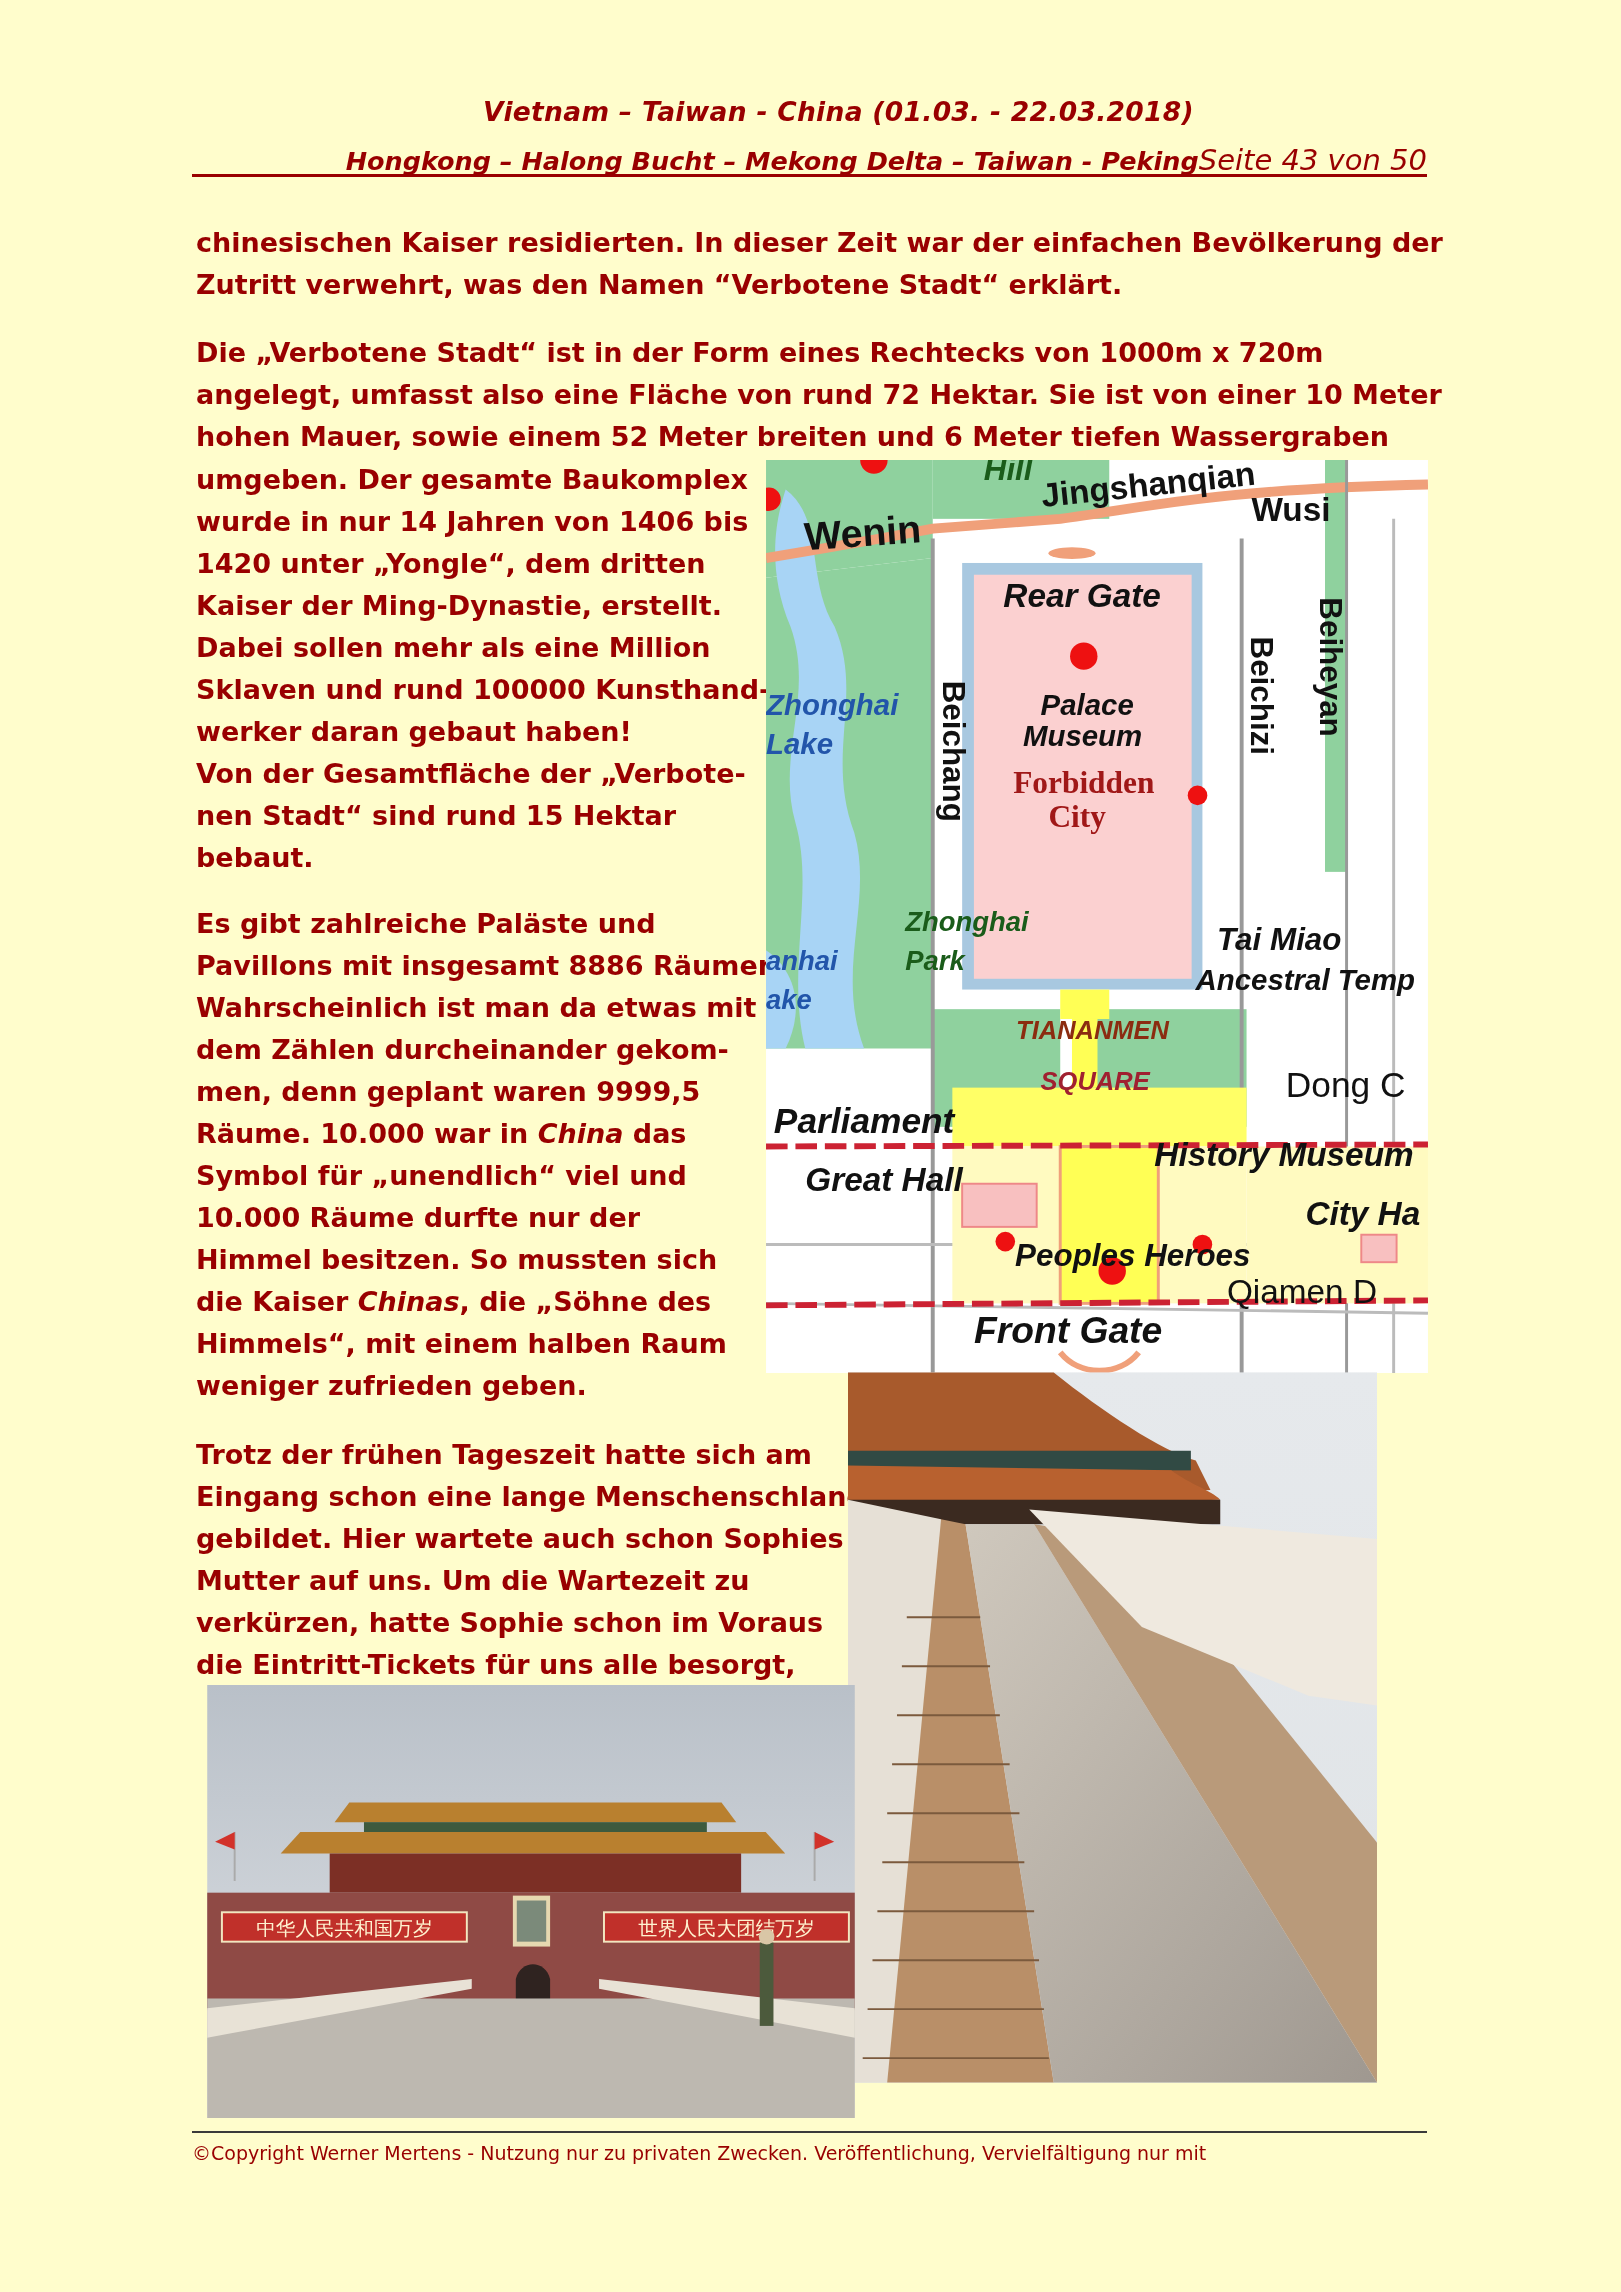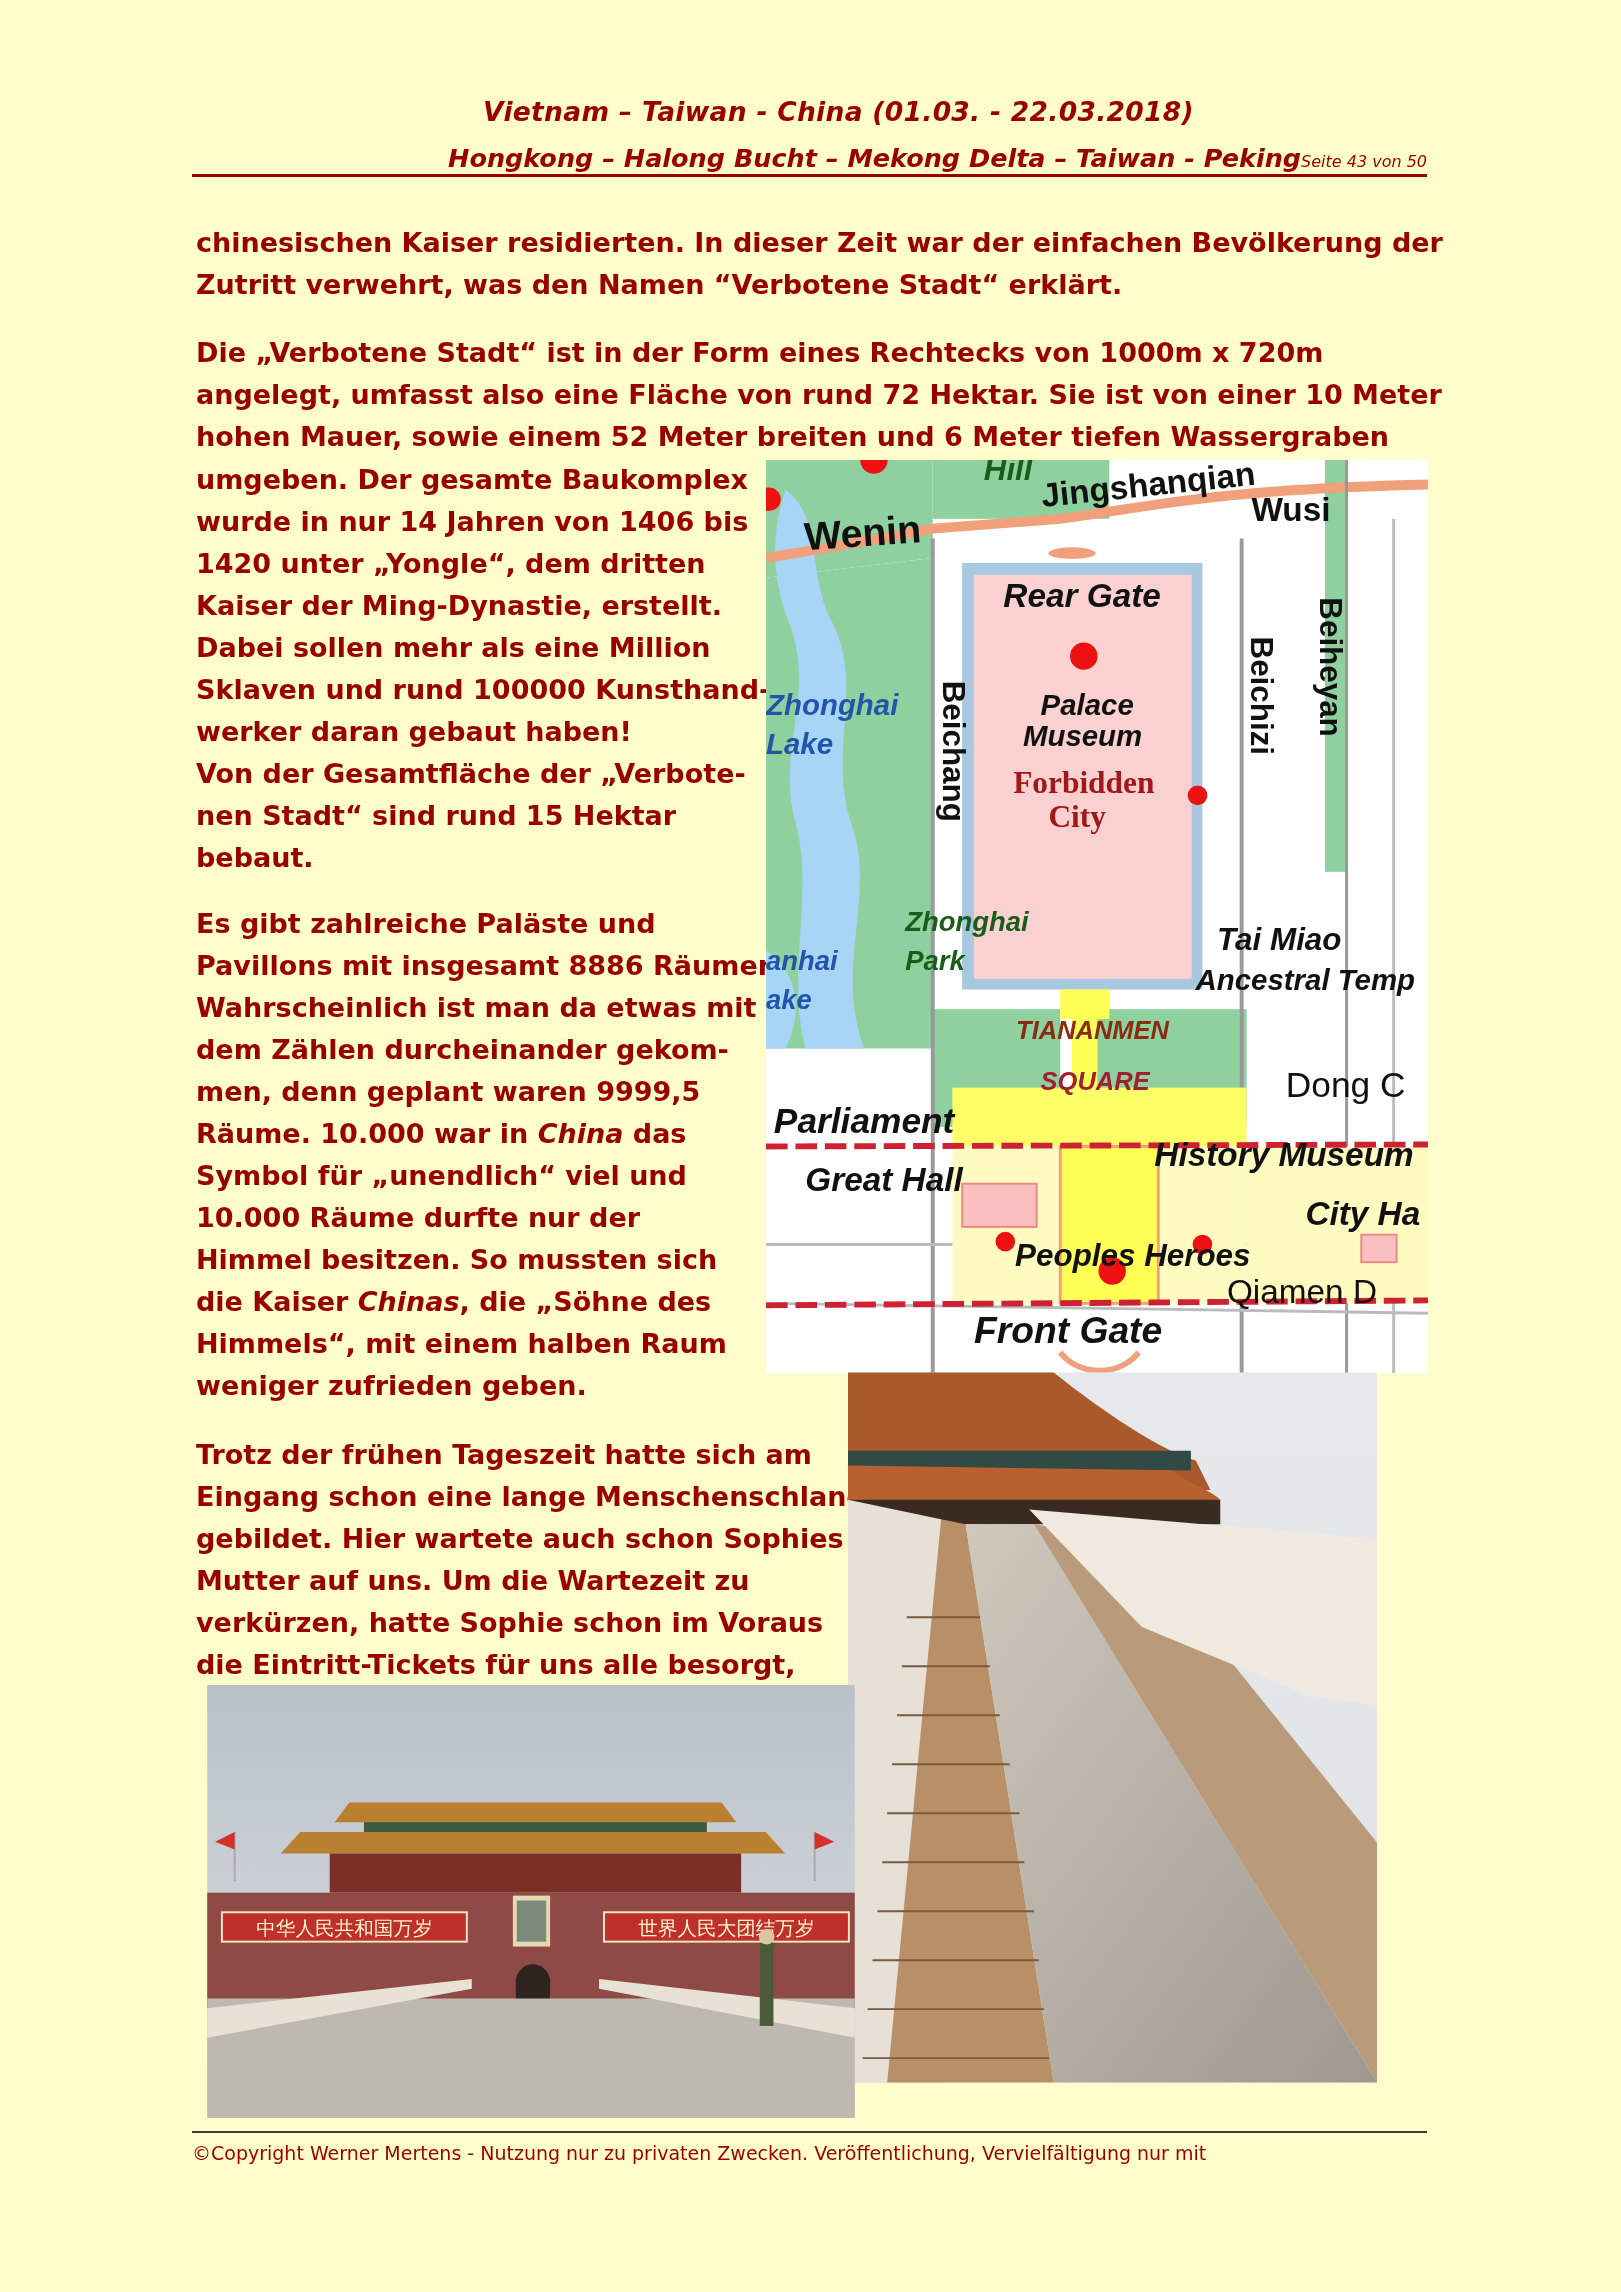--- a/index.html
+++ b/index.html
@@ -2,21 +2,21 @@
 <html><head>
 <meta charset="utf-8">
 <style>
   html, body { margin:0; padding:0; }
   body { width:1621px; height:2293px; background:#FFFDCC; position:relative; overflow:hidden;
          font-family:"DejaVu Sans", sans-serif; color:#990000; }
   .hdr1 { position:absolute; left:0; width:1621px; top:96px; text-align:center;
           font-size:26.5px; font-style:italic; font-weight:bold; letter-spacing:0.3px;margin-left:28px; }
   .hdr2 { position:absolute; left:192px; width:1235px; top:143px; text-align:right; font-size:25.5px;
           font-style:italic; font-weight:bold; white-space:nowrap; }
-  .hdr2 .page { font-size:16px; font-weight:normal; font-style:italic; }
+  .hdr2 .page { font-size:29px; font-weight:normal; font-style:italic; }
   .rule-top { position:absolute; left:192px; top:174px; width:1235px; height:2.9px; background:#990000; }
   .p { position:absolute; left:196px; font-size:27px; font-weight:bold; line-height:42px; margin:0; white-space:nowrap; }
   .p em { font-style:italic; }
   .img { position:absolute; overflow:hidden; }
   .map { left:766px; top:460px; width:662px; height:913px; background:#c4b5fd; }
   .steps { left:848px; top:1372px; width:529px; height:711px; }
   .tian { left:207px; top:1685px; width:780px; height:433px; }
   .rule-bot { position:absolute; left:192px; top:2131px; width:1235px; height:2px; background:#3a3a3a; }
   .foot { position:absolute; left:192px; top:2137px; width:1235px; font-size:19px; line-height:33px; color:#990000; }
 </style>

